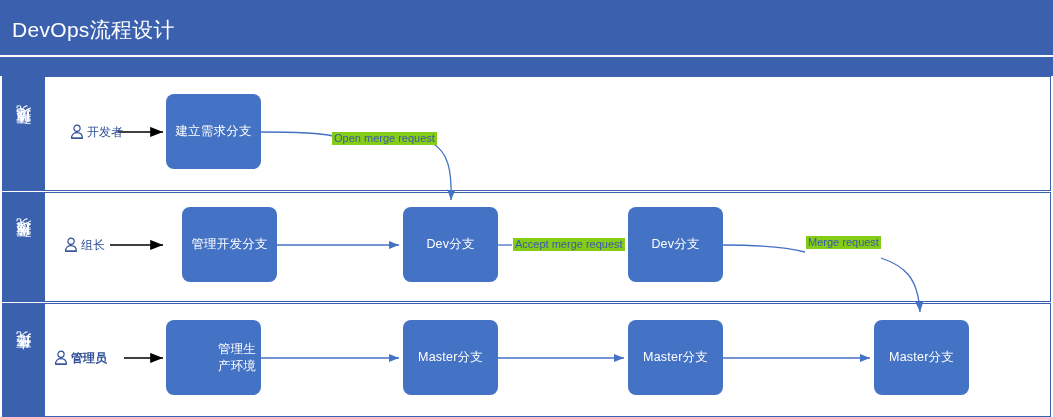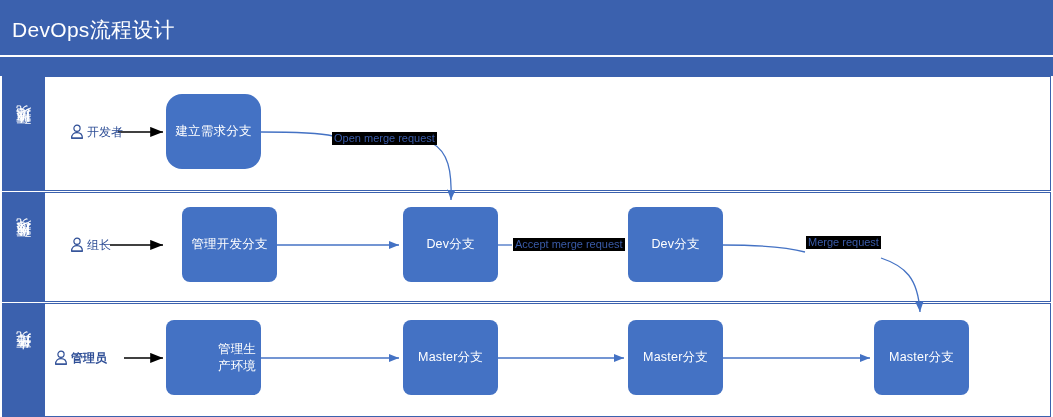--- a/index.html
+++ b/index.html
@@ -118,21 +118,21 @@
     white-space: nowrap;
   }
   .actor-icon { display: block; }
   .actor-label { color: #2E4E96; }
 
   
   .edge-label {
     position: absolute;
     font-size: 11px;
     color: #3A5BA8;
-    background: #000000;
+    background: #84cc16;
     padding: 0 2px;
     white-space: nowrap;
     line-height: 13px;
   }
   .svg-layer {
     position: absolute;
     left: 0; top: 0;
     width: 1053px;
     height: 417px;
     pointer-events: none;
@@ -205,39 +205,39 @@
 
   <div class="actor" style="left:70px; top:124px;">
     <svg class="actor-icon" width="14" height="16" viewBox="0 0 14 16">
       <circle cx="7" cy="4.3" r="3.1" fill="none" stroke="#2E4E96" stroke-width="1.2"></circle>
       <path d="M1.6,14.2 C1.6,10.3 4.2,8.6 7,8.6 C9.8,8.6 12.4,10.3 12.4,14.2 Z" fill="none" stroke="#2E4E96" stroke-width="1.2"></path>
       <line x1="1.6" y1="14.2" x2="12.4" y2="14.2" stroke="#2E4E96" stroke-width="1.2"></line>
     </svg>
     <span class="actor-label">开发者</span>
   </div>
 
-  <div class="actor" style="left:70px; top:237px;">
+  <div class="actor" style="left:64px; top:237px;">
     <svg class="actor-icon" width="14" height="16" viewBox="0 0 14 16">
       <circle cx="7" cy="4.3" r="3.1" fill="none" stroke="#2E4E96" stroke-width="1.2"></circle>
       <path d="M1.6,14.2 C1.6,10.3 4.2,8.6 7,8.6 C9.8,8.6 12.4,10.3 12.4,14.2 Z" fill="none" stroke="#2E4E96" stroke-width="1.2"></path>
       <line x1="1.6" y1="14.2" x2="12.4" y2="14.2" stroke="#2E4E96" stroke-width="1.2"></line>
     </svg>
     <span class="actor-label">组长</span>
   </div>
 
   <div class="actor" style="left:54px; top:350px;font-weight:bold;">
     <svg class="actor-icon" width="14" height="16" viewBox="0 0 14 16">
       <circle cx="7" cy="4.3" r="3.1" fill="none" stroke="#2E4E96" stroke-width="1.2"></circle>
       <path d="M1.6,14.2 C1.6,10.3 4.2,8.6 7,8.6 C9.8,8.6 12.4,10.3 12.4,14.2 Z" fill="none" stroke="#2E4E96" stroke-width="1.2"></path>
       <line x1="1.6" y1="14.2" x2="12.4" y2="14.2" stroke="#2E4E96" stroke-width="1.2"></line>
     </svg>
     <span class="actor-label">管理员</span>
   </div>
 
-  <div class="node" style="left:167px; top:95px; width:93px; height:73px;border-radius:15px;">建立需求分支</div>
+  <div class="node" style="left:167px; top:95px; width:93px; height:73px;">建立需求分支</div>
 
   <div class="node" style="left:167px; top:208px; width:93px; height:73px;margin-left:16px;">管理开发分支</div>
   <div class="node" style="left:404px; top:208px; width:93px; height:73px;">Dev分支</div>
   <div class="node" style="left:629px; top:208px; width:93px; height:73px;">Dev分支</div>
 
   <div class="node" style="left:167px; top:321px; width:93px; height:73px;padding-left:47px;">管理生产环境</div>
   <div class="node" style="left:404px; top:321px; width:93px; height:73px;">Master分支</div>
   <div class="node" style="left:629px; top:321px; width:93px; height:73px;">Master分支</div>
   <div class="node" style="left:875px; top:321px; width:93px; height:73px;">Master分支</div>
 

